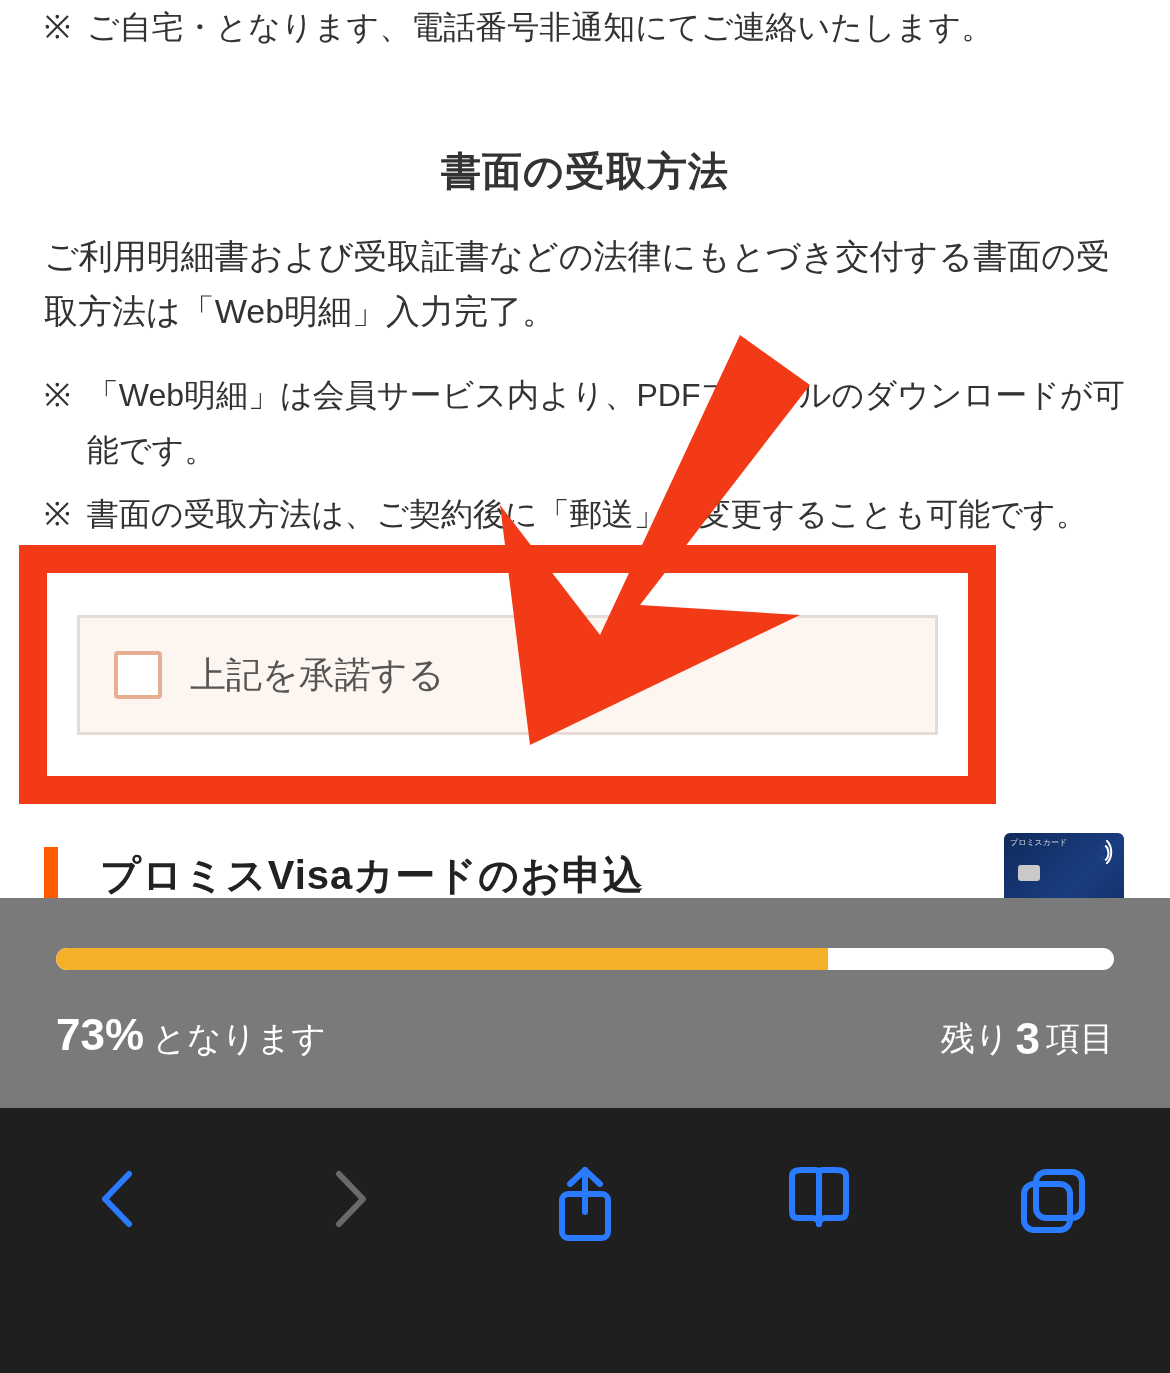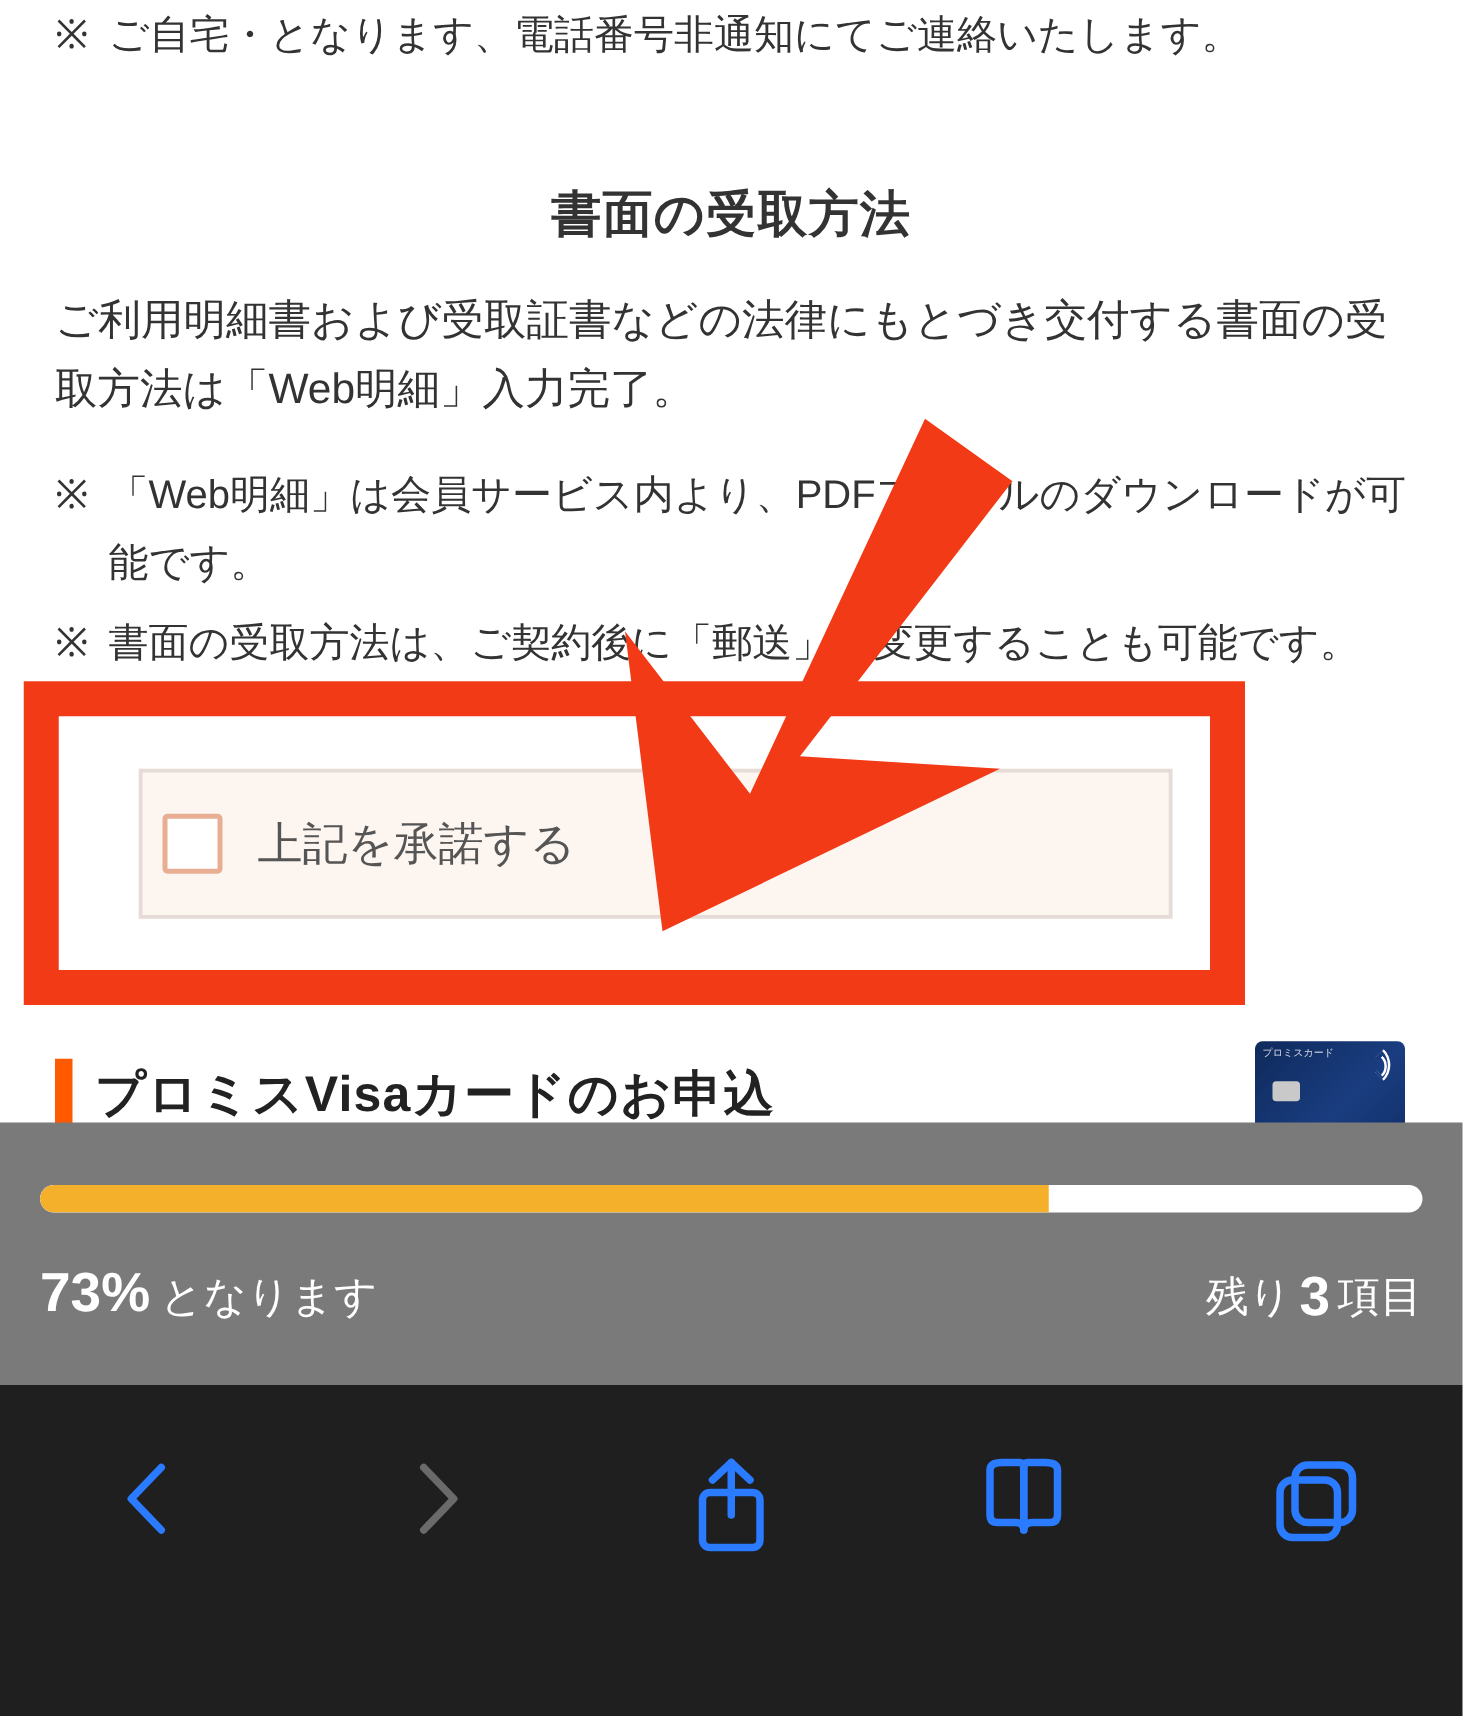--- a/index.html
+++ b/index.html
@@ -23,23 +23,22 @@
   }
   .consent-box {
     position: absolute;
     left: 30px; right: 30px;
     top: 42px;
     height: 120px;
     border: 3px solid #e6dcd7;
     background: #fdf5ef;
     display: flex;
     align-items: center;
-    padding-left: 16px;
+    padding-left: 34px;
     gap: 28px;
-    margin-left: 34px;
   }
   .checkbox {
     width: 48px; height: 48px;
     border: 4px solid #e8ae93;
     border-radius: 4px;
     background: #fff;
   }
   .consent-label { font-size: 36px; color: #555; }
 
   
@@ -54,21 +53,21 @@
 
   .visa-row {
     position: absolute;
     left: 44px;
     top: 833px;
     width: 1080px;
     display: flex;
     align-items: center;
     justify-content: space-between;
   }
-  .visa-title-wrap { display: flex; align-items: center; }
+  .visa-title-wrap { display: flex; align-items: center; gap: 24px; }
   .accent-bar { width: 14px; height: 56px; background: #ff5a00; margin-right: 18px; }
   .visa-title { font-size: 40px; font-weight: 700; letter-spacing: 1px; color: #222; }
   .card-graphic {
     width: 120px; height: 84px;
     background: linear-gradient(135deg, #0f2a5c 0%, #1a3d80 60%, #12306a 100%);
     border-radius: 6px;
     position: relative;
   }
   .card-graphic .chip { position:absolute; left:14px; top:32px; width:22px; height:16px; background:#c9c9c9; border-radius:3px; }
   .card-graphic .contactless { position:absolute; right:8px; top:6px; width:24px; height:24px; }
@@ -80,21 +79,21 @@
   .card-graphic .visa-logo { position:absolute; right:8px; bottom:2px; color:#fff; font-weight:700; font-size:14px; font-style:italic; letter-spacing:1px; }
   .card-graphic .topbar { position:absolute; left:6px; top:4px; color:#fff; font-size:8px; opacity:.8; }
 
   
   .progress-area {
     position: absolute;
     left: 0; top: 898px;
     width: 1170px;
     height: 210px;
     background: #7a7a7a;
-    padding: 50px 32px 0;
+    padding: 50px 56px 0;
   }
   .progress-track {
     width: 100%;
     height: 22px;
     background: #fff;
     border-radius: 11px;
     overflow: hidden;
   }
   .progress-fill {
     height: 100%;

